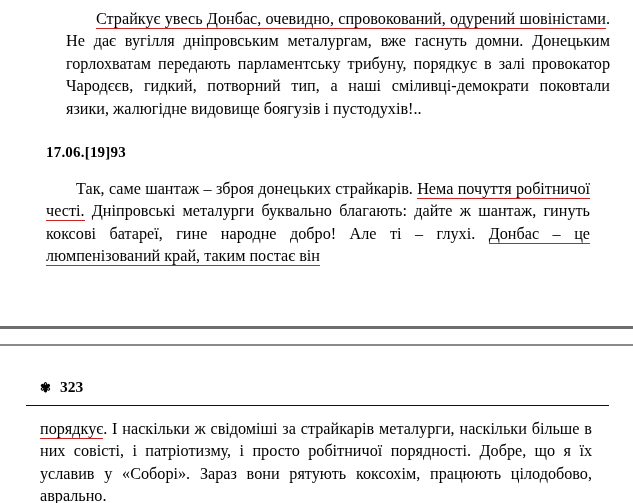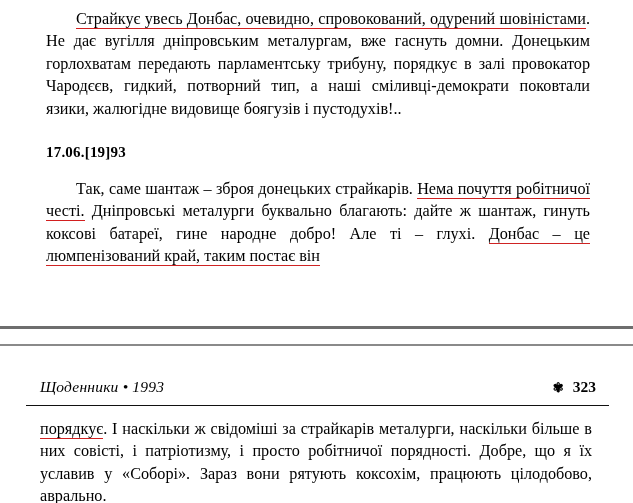--- a/index.html
+++ b/index.html
@@ -144,21 +144,21 @@
     text-align: justify;
   }
 </style>
 </head>
 <body>
 
 <div class="page">
 
   <div class="page-top">
 
-    <div class="text-col" style="top:8px;">
+    <div class="text-col" style="top:8px;margin-left:20px;">
       <p class="para indent">
         <span class="ul">Страйкує увесь Донбас, очевидно, спровокований, одурений шовіністами</span><span>. Не дає вугілля дніпровським металургам, вже гаснуть домни. Донецьким горлохватам передають парламентську трибуну, порядкує в залі провокатор Чародєєв, гидкий, потворний тип, а наші сміливці-демократи поковтали язики, жалюгідне видовище боягузів і пустодухів!..</span>
       </p>
     </div>
 
     <div class="text-col" style="top:141px;">
       <p class="date-head">17.06.[19]93</p>
     </div>
 
     <div class="text-col" style="top:178px;">
@@ -168,21 +168,20 @@
     </div>
   </div>
 
   <div class="gap"></div>
   <div class="sep-line a"></div>
   <div class="sep-line b"></div>
 
   <div class="page-bottom">
 
     <div class="runhead">
-      <div class="runhead-left">Щоденники • 1993</div>
       <div class="runhead-right">
         <span class="flower">✾</span>
         <span>323</span>
       </div>
     </div>
 
     <div class="rule"></div>
 
     <div class="bottom-text">
       <p>

